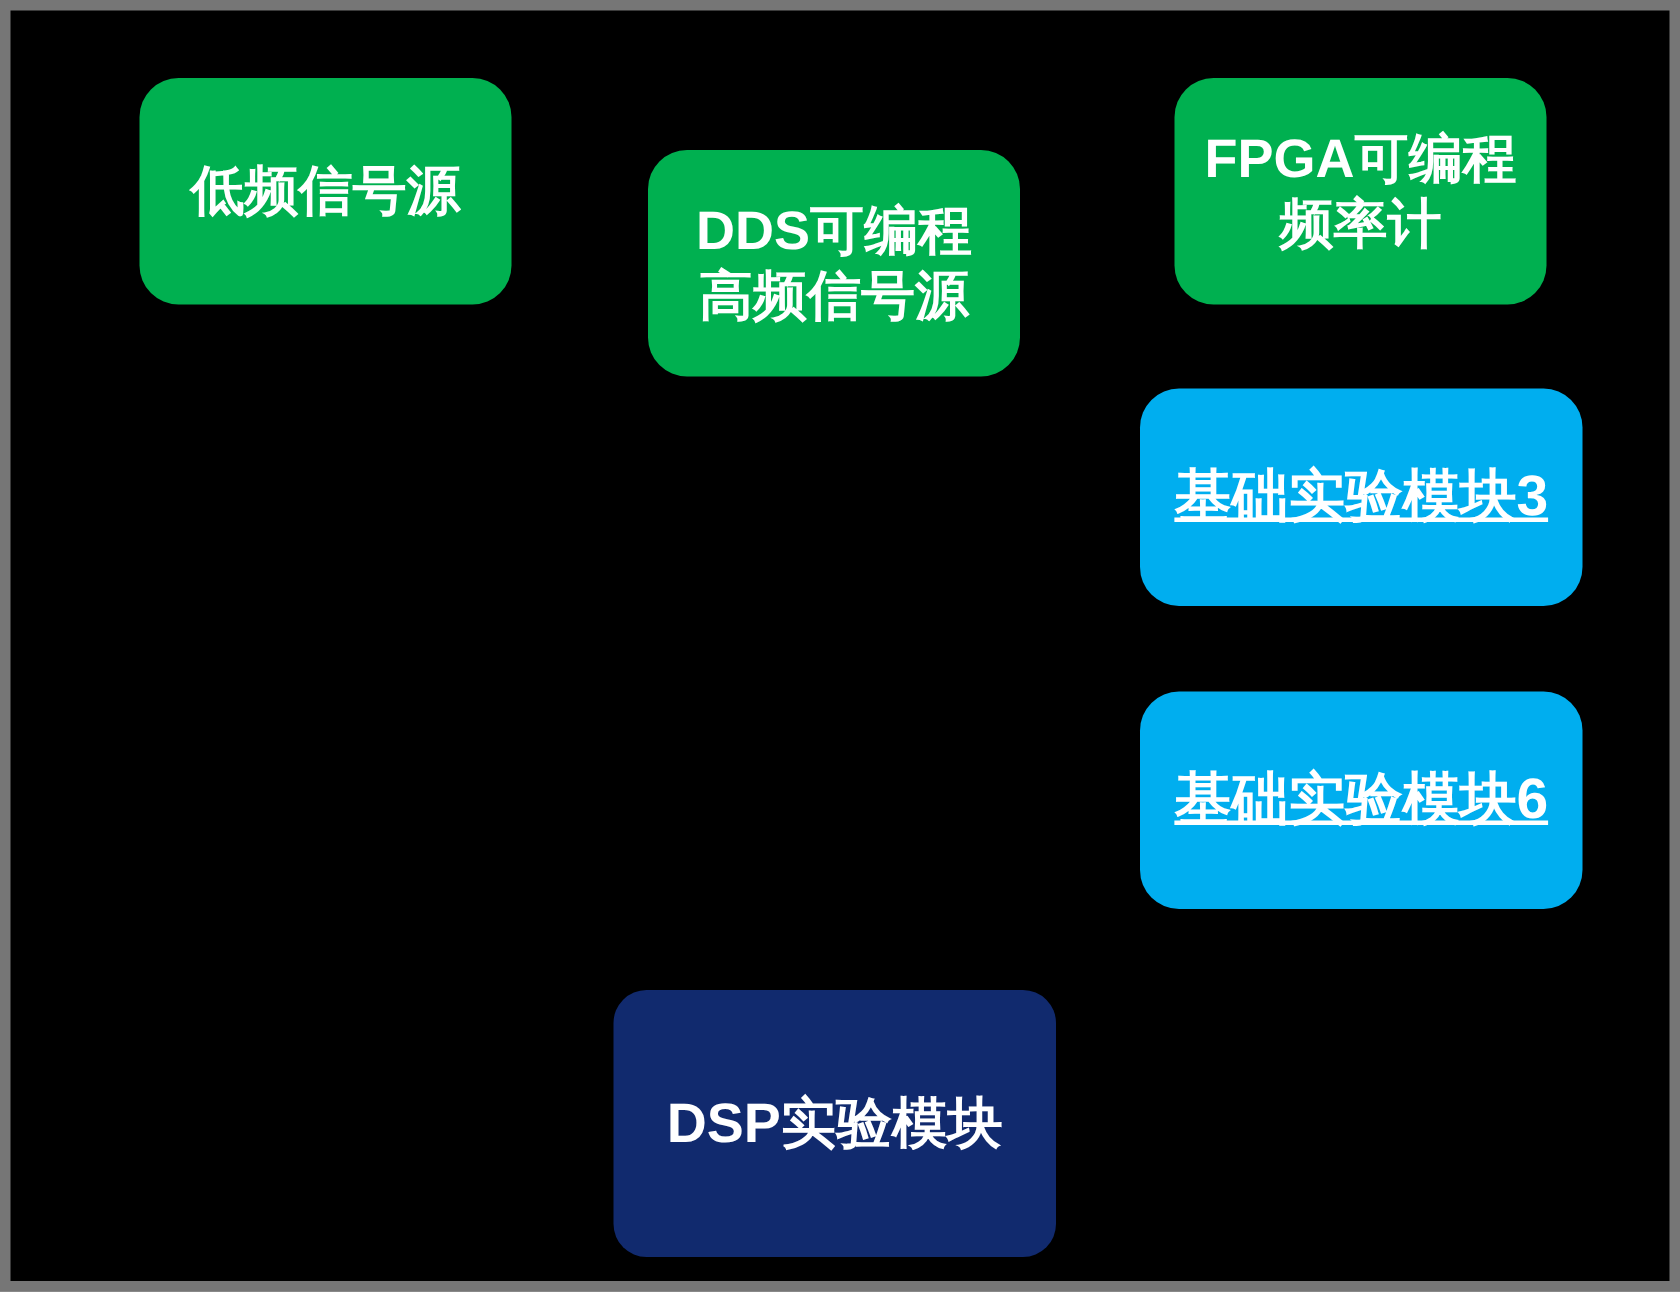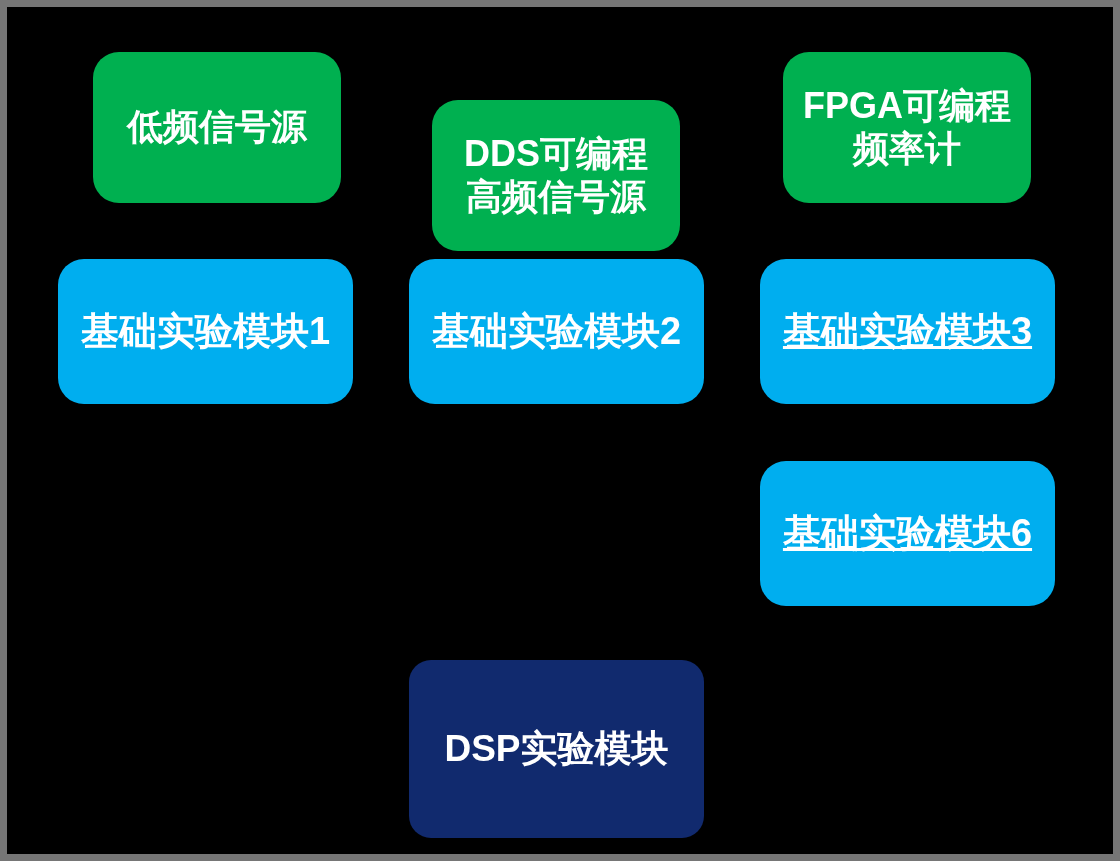--- a/index.html
+++ b/index.html
@@ -82,23 +82,21 @@
 <div id="diagram-canvas">
 
   <div class="node source col-a">低频信号源</div>
 
   <div class="node source col-b">DDS可编程
 高频信号源</div>
 
   <div class="node source col-c">FPGA可编程
 频率计</div>
 
-  <div class="node module row-2 col-a">基础实验模块1</div>
 
-  <div class="node module row-2 col-b">基础实验模块2</div>
 
   <div class="node module row-2 col-c">基础实验模块3</div>
 
 
 
   <div class="node module row-3 col-c">基础实验模块6</div>
 
   <div class="node dsp">DSP实验模块</div>
 
 </div>

